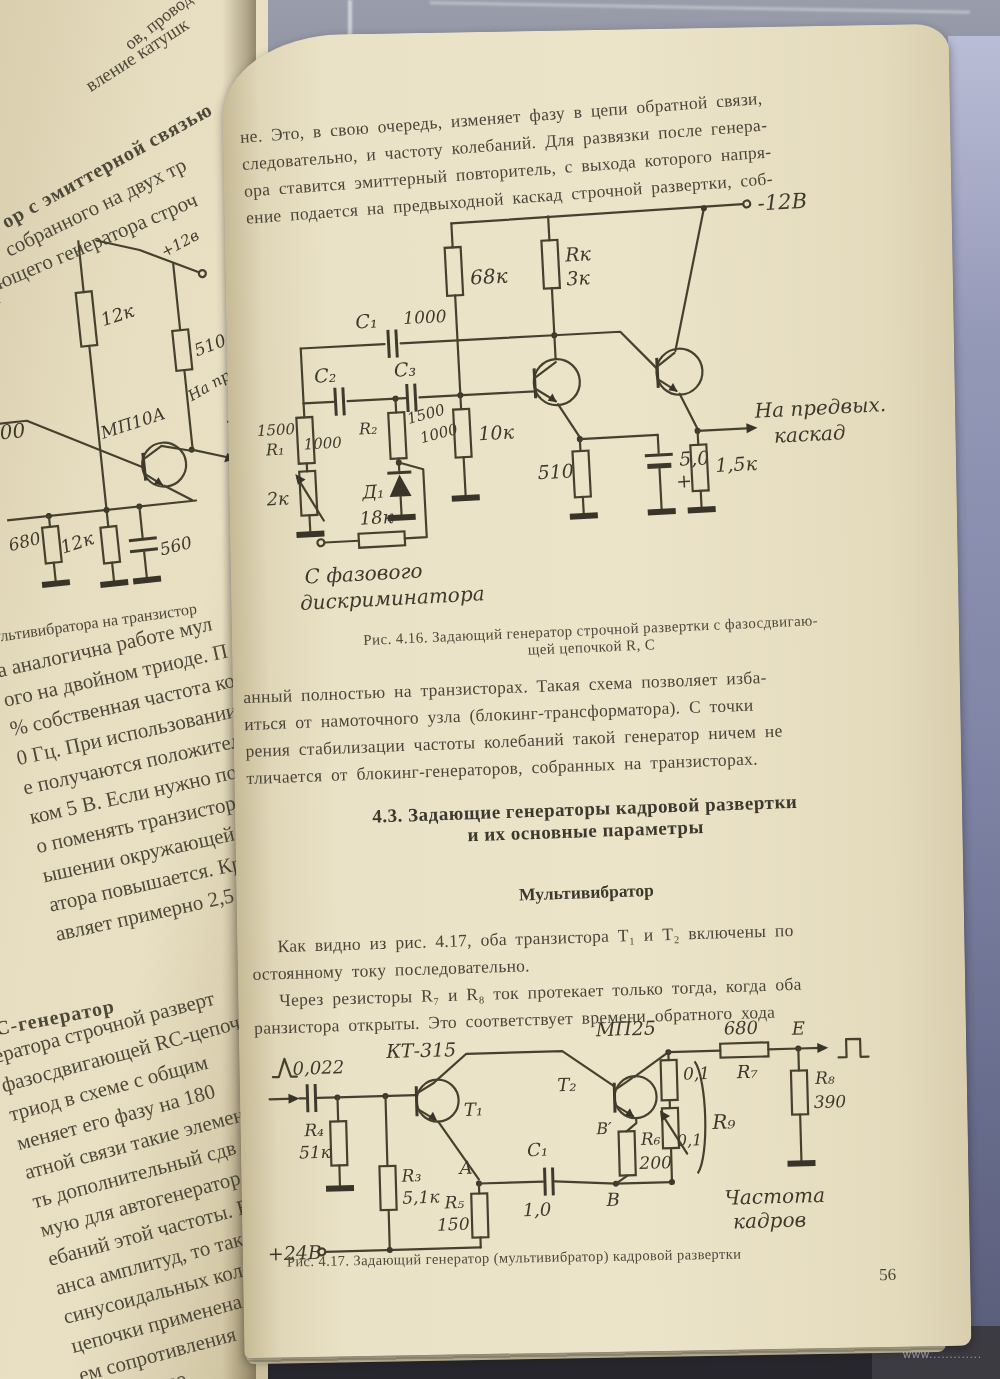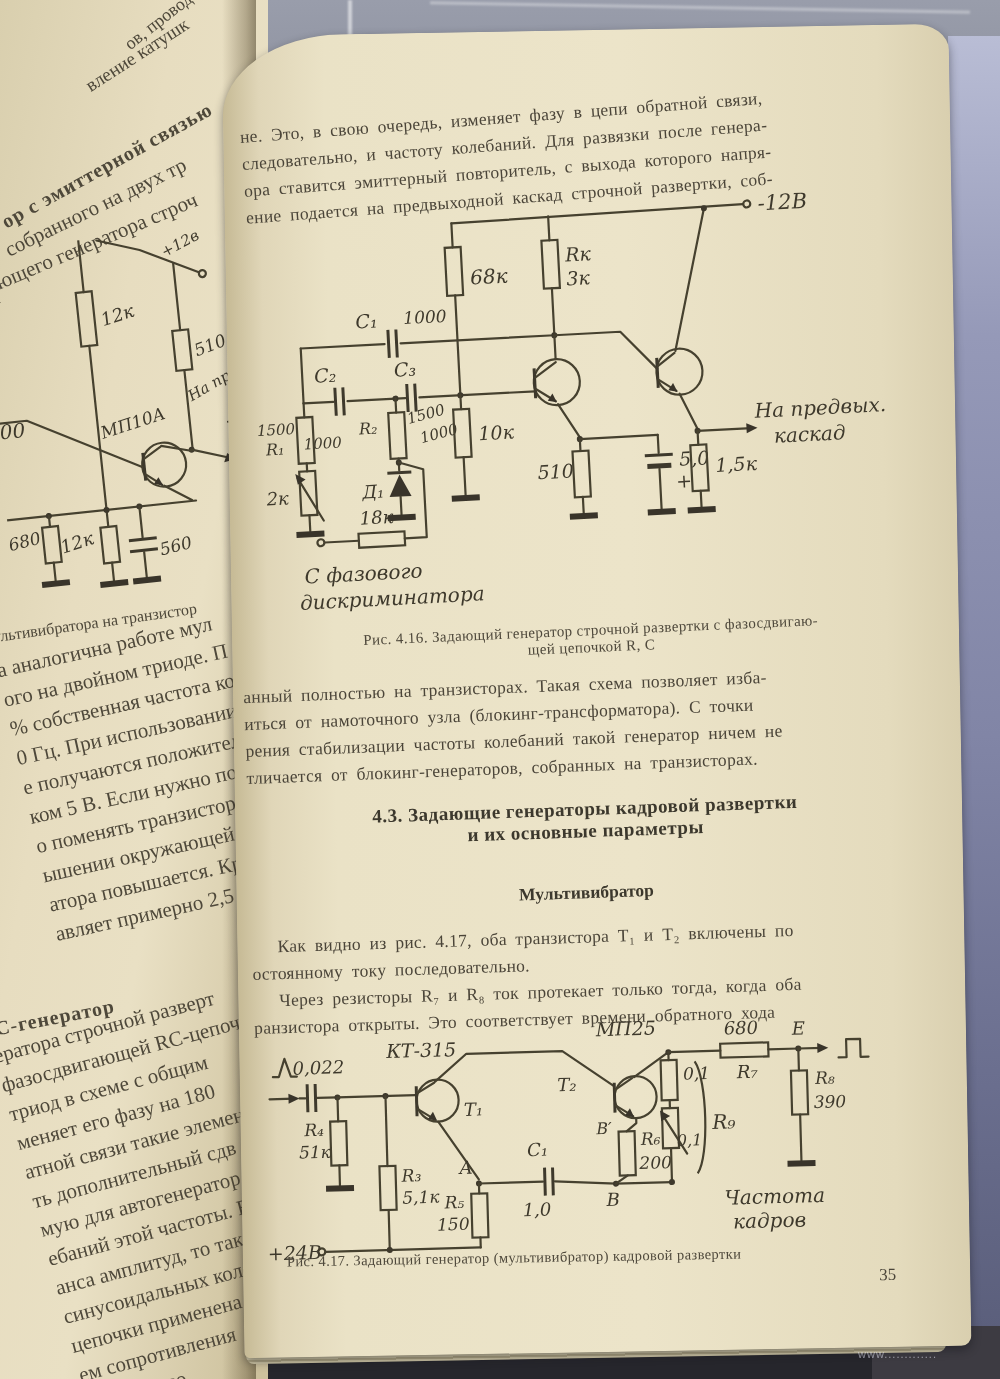--- a/index.html
+++ b/index.html
@@ -47,21 +47,21 @@
   
   svg text{fill:#3e392c;font-family:"DejaVu Serif",serif;font-style:italic;}
   .w{stroke:#46412f;stroke-width:2.2;fill:none;stroke-linecap:round;stroke-linejoin:round;}
   .w2{stroke:#46412f;stroke-width:2.2;fill:none;}
   .cmp{stroke:#46412f;stroke-width:2.2;fill:none;}
   .bar{stroke:#3e392c;stroke-width:3;fill:none;}
   .thick{stroke:#3e392c;stroke-width:5;fill:none;}
   .dot{fill:#3e392c;}
   .gnd{fill:#39342a;}
   .ah{fill:#39342a;stroke:none;}
-  .wm{position:absolute;left:858px;top:1348px;font-family:"Liberation Sans",sans-serif;
+  .wm{position:absolute;left:903px;top:1348px;font-family:"Liberation Sans",sans-serif;
       font-size:11px;color:rgba(225,225,238,.55);letter-spacing:1px;}
 </style>
 </head>
 <body>
 
 <div class="scene">
   <div class="bg"></div>
   <div class="grout-v"></div>
   <div class="grout-h"></div>
   <div class="smudge"></div>
@@ -411,17 +411,17 @@
       <text x="552" y="94" font-size="17">390</text>
       <path class="w" d="M538,100 V146"></path>
       <rect class="gnd" x="524" y="146" width="28" height="6"></rect>
 
       <text x="460" y="188" font-size="20">Частота</text>
       <text x="468" y="212" font-size="20">кадров</text>
     </svg>
 
     <div class="cap" style="left:44px;top:1218px;font-size:14.5px;">Рис. 4.17. Задающий генератор (мультивибратор) кадровой развертки</div>
 
-    <div class="pn" style="left:636px;top:1240px;">35</div>
+    <div class="pn" style="left:636px;top:1240px;">56</div>
   </div>
 
   <div class="wm">www.............</div>
 </div>
 
 </body></html>

